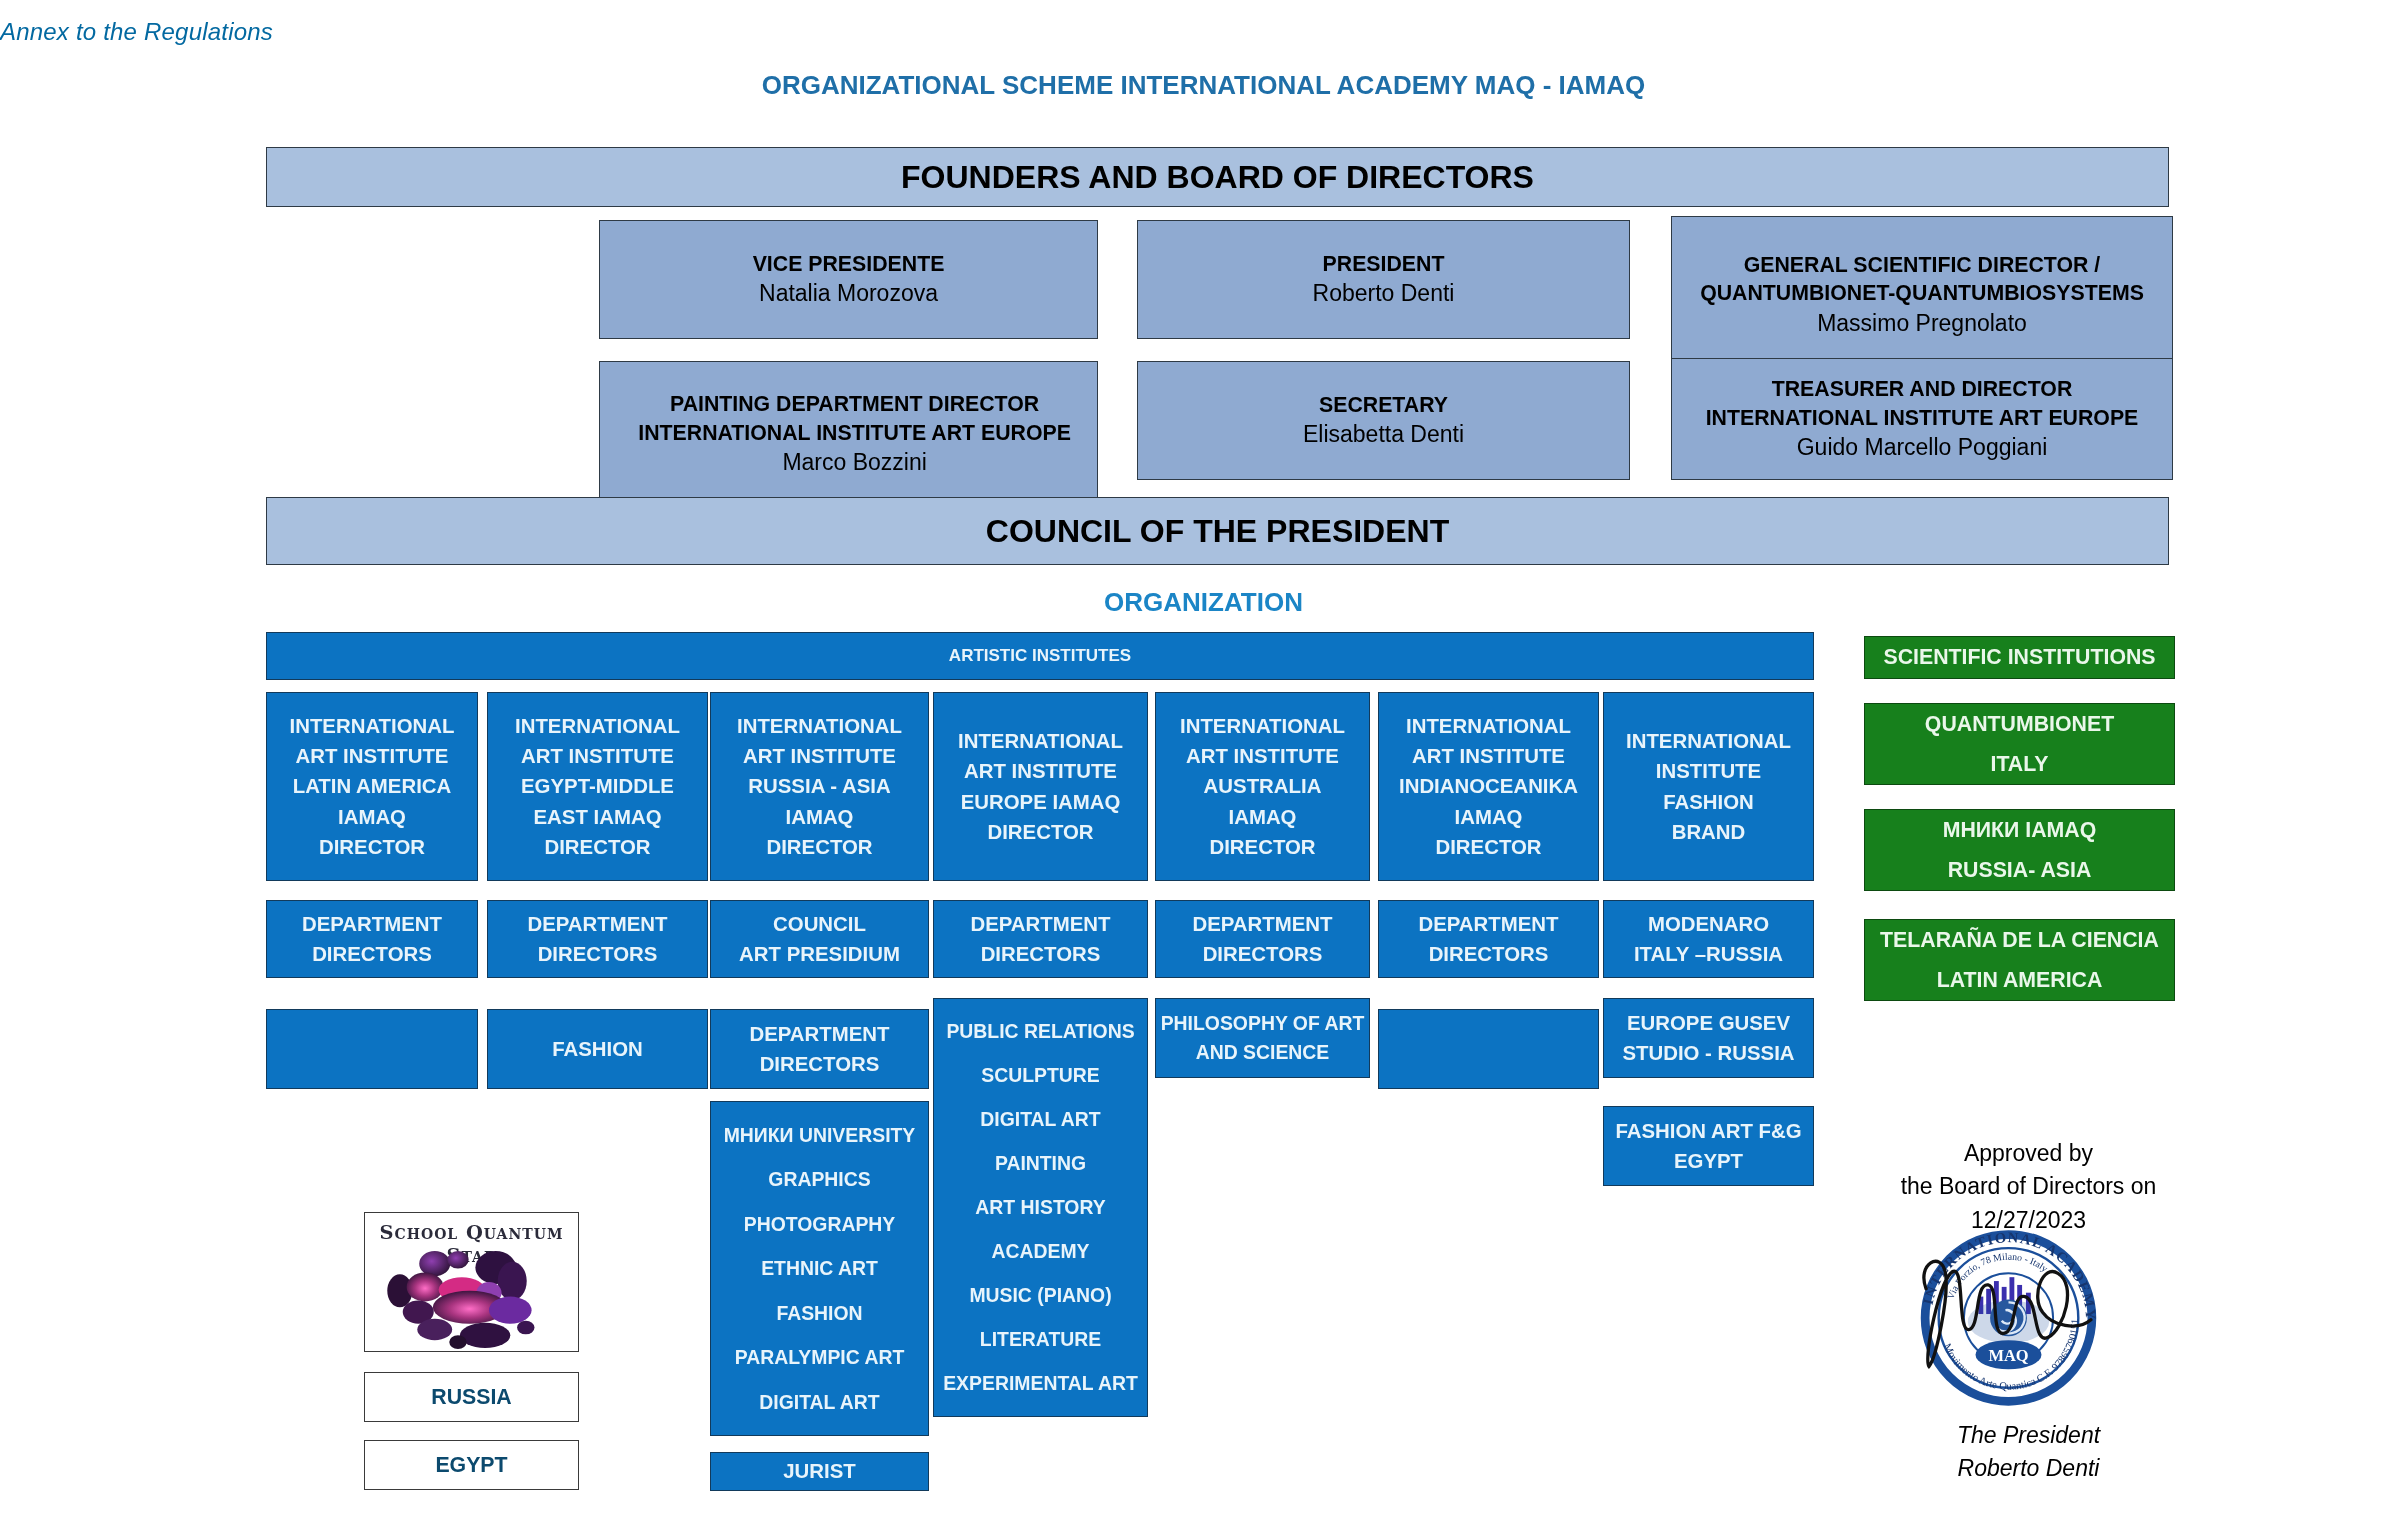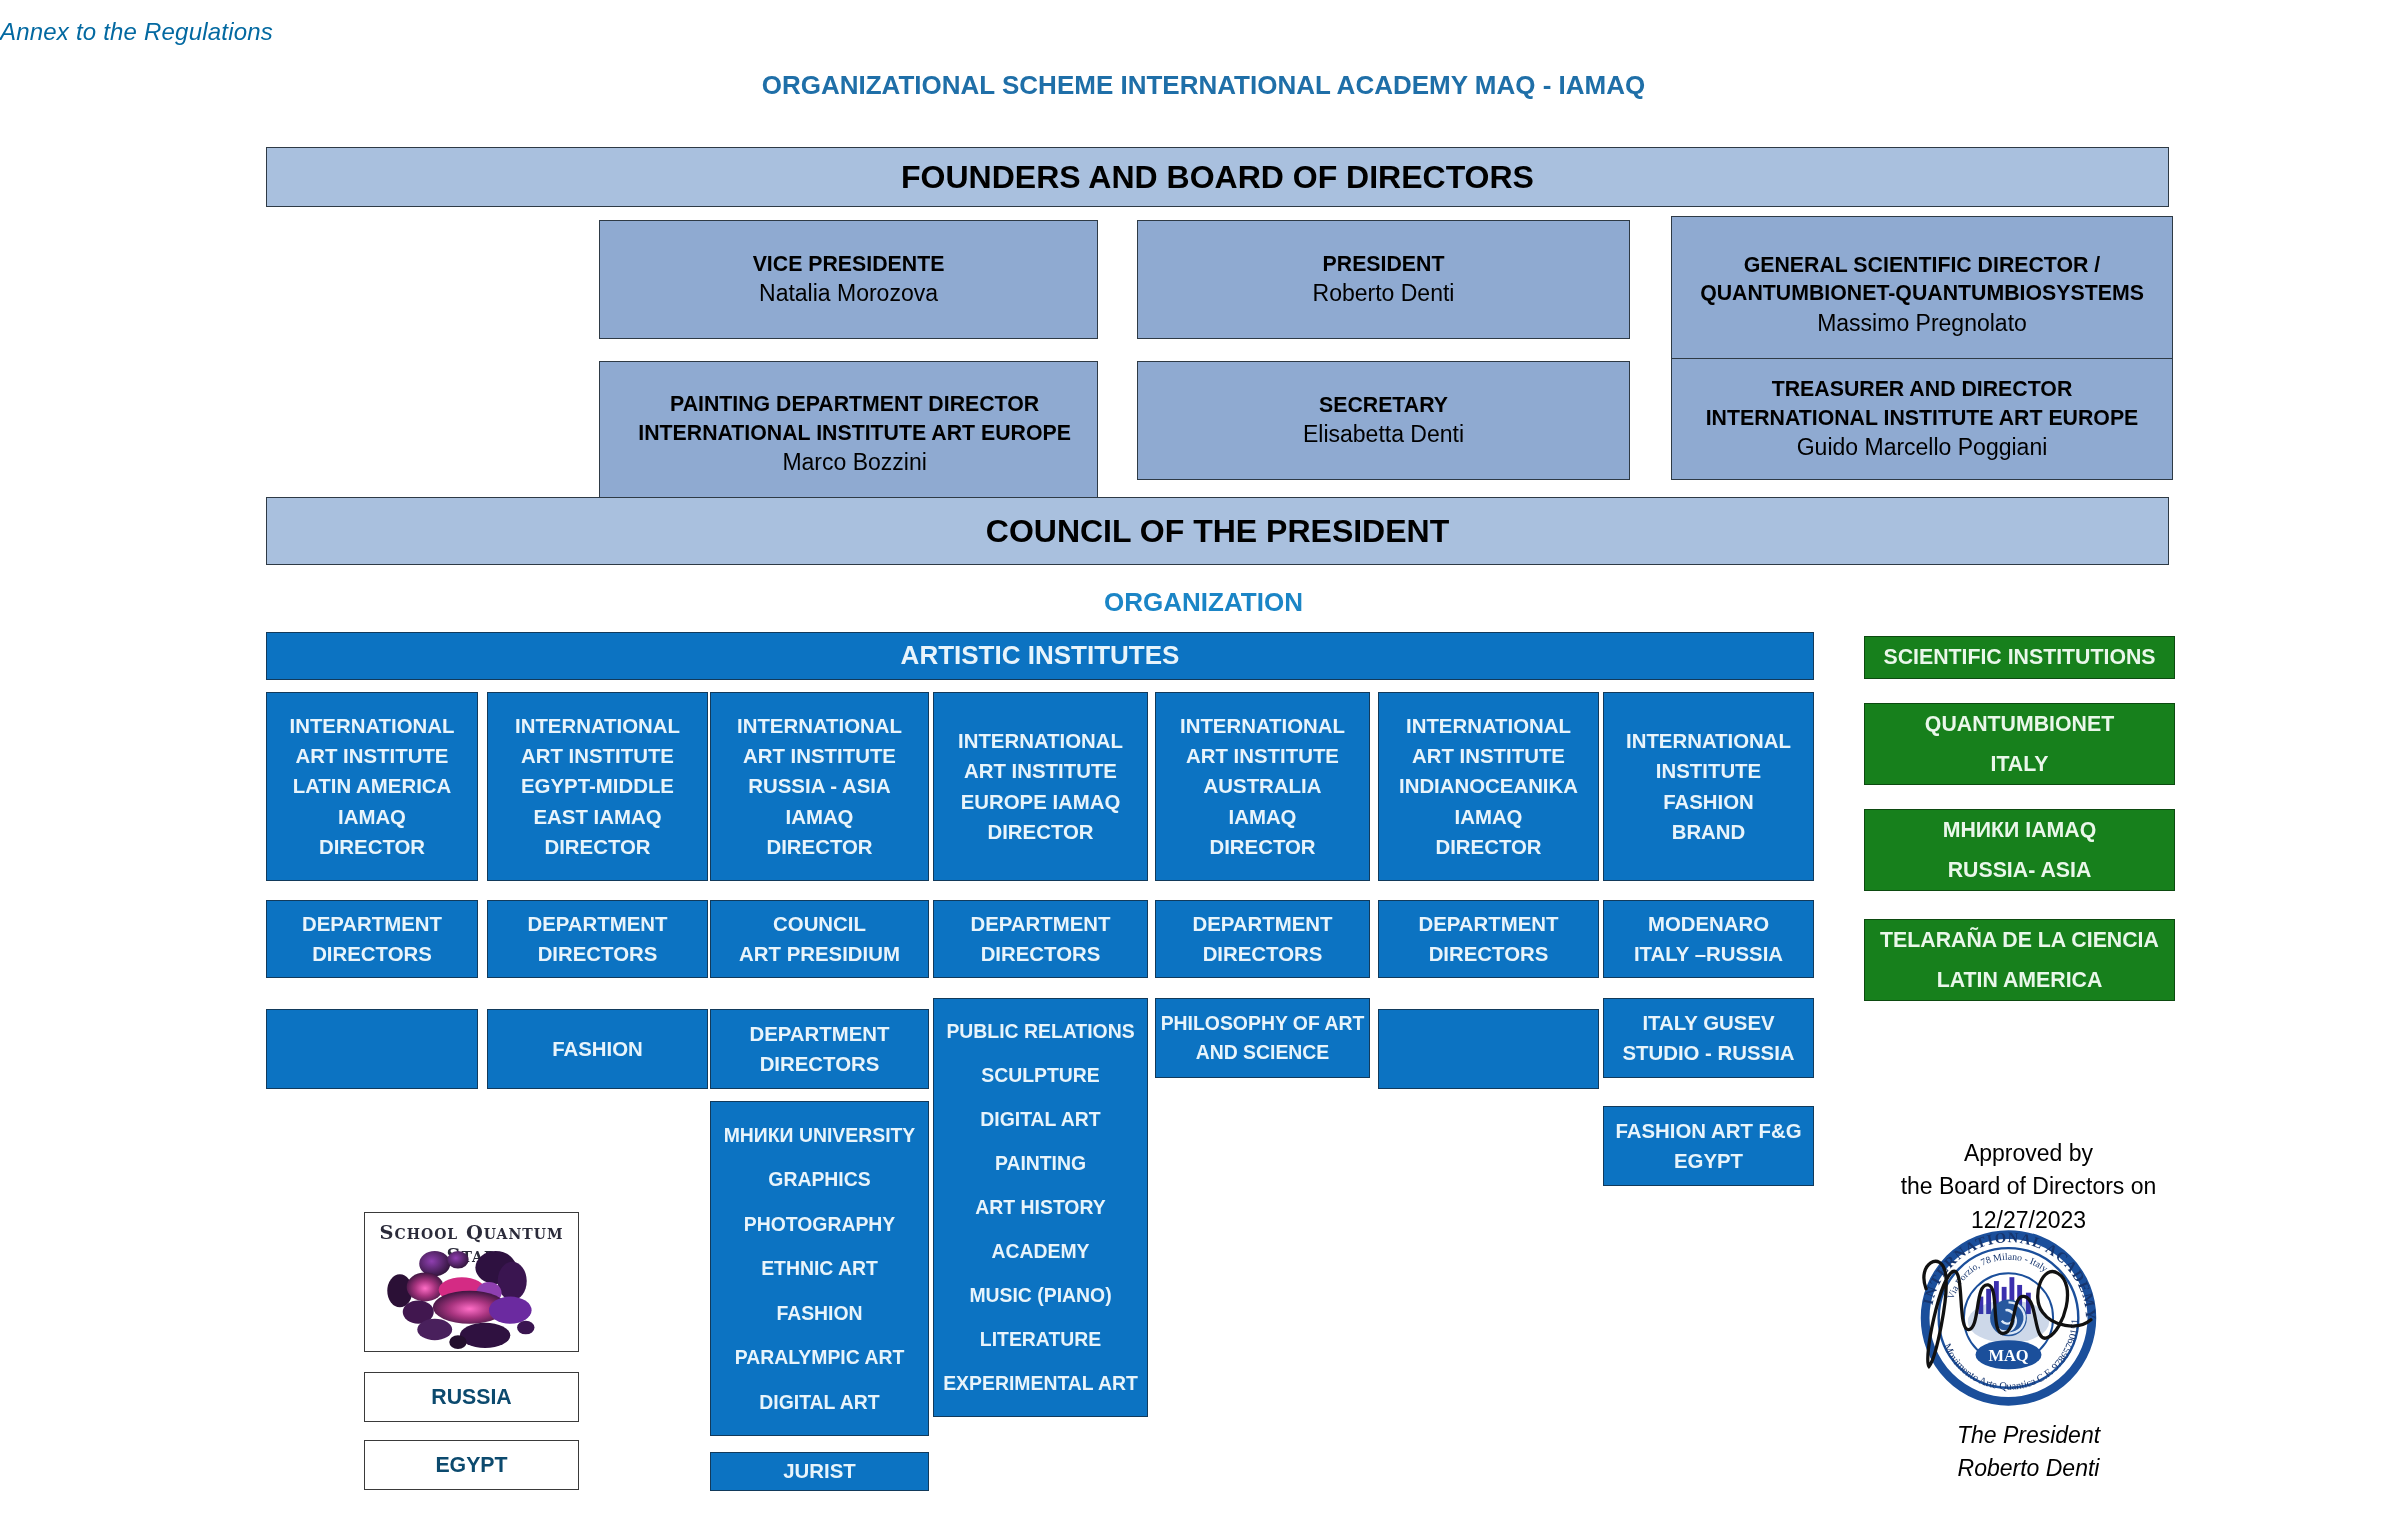--- a/index.html
+++ b/index.html
@@ -82,21 +82,21 @@
     flex-direction: column;
     align-items: center;
     justify-content: center;
     text-align: center;
     color: #E8F4FB;
     font-weight: bold;
     font-size: 20.4px;
     line-height: 1.48;
     padding: 2.9px 3.9px;
   }
-  .blue.hdr { font-size: 26px; line-height: 1.2; }
+  .blue.hdr { font-size: 17px; line-height: 1.2; }
   .blue .ln { display: block; width: 100%; }
   .blue.empty { }
 
   
   .green {
     background: #17801C;
     border: 1.9px solid #0C4A10;
     display: flex;
     flex-direction: column;
     align-items: center;
@@ -320,21 +320,21 @@
   <span class="ln">INTERNATIONAL</span>
   <span class="ln">INSTITUTE</span>
   <span class="ln">FASHION</span>
   <span class="ln">BRAND</span>
 </div>
 <div class="abs blue" style="left:1603px; top:900px; width:211px; height:78px;">
   <span class="ln">MODENARO</span>
   <span class="ln">ITALY –RUSSIA</span>
 </div>
 <div class="abs blue" style="left:1603px; top:998px; width:211px; height:80px;">
-  <span class="ln">ITALY GUSEV</span>
+  <span class="ln">EUROPE GUSEV</span>
   <span class="ln">STUDIO  -  RUSSIA</span>
 </div>
 <div class="abs blue" style="left:1603px; top:1106px; width:211px; height:80px;">
   <span class="ln">FASHION  ART  F&amp;G</span>
   <span class="ln">EGYPT</span>
 </div>
 
 <div class="abs green" style="left:1864px; top:703px; width:311px; height:82px;">
   <span class="ln">QUANTUMBIONET</span>
   <span class="ln">ITALY</span>

